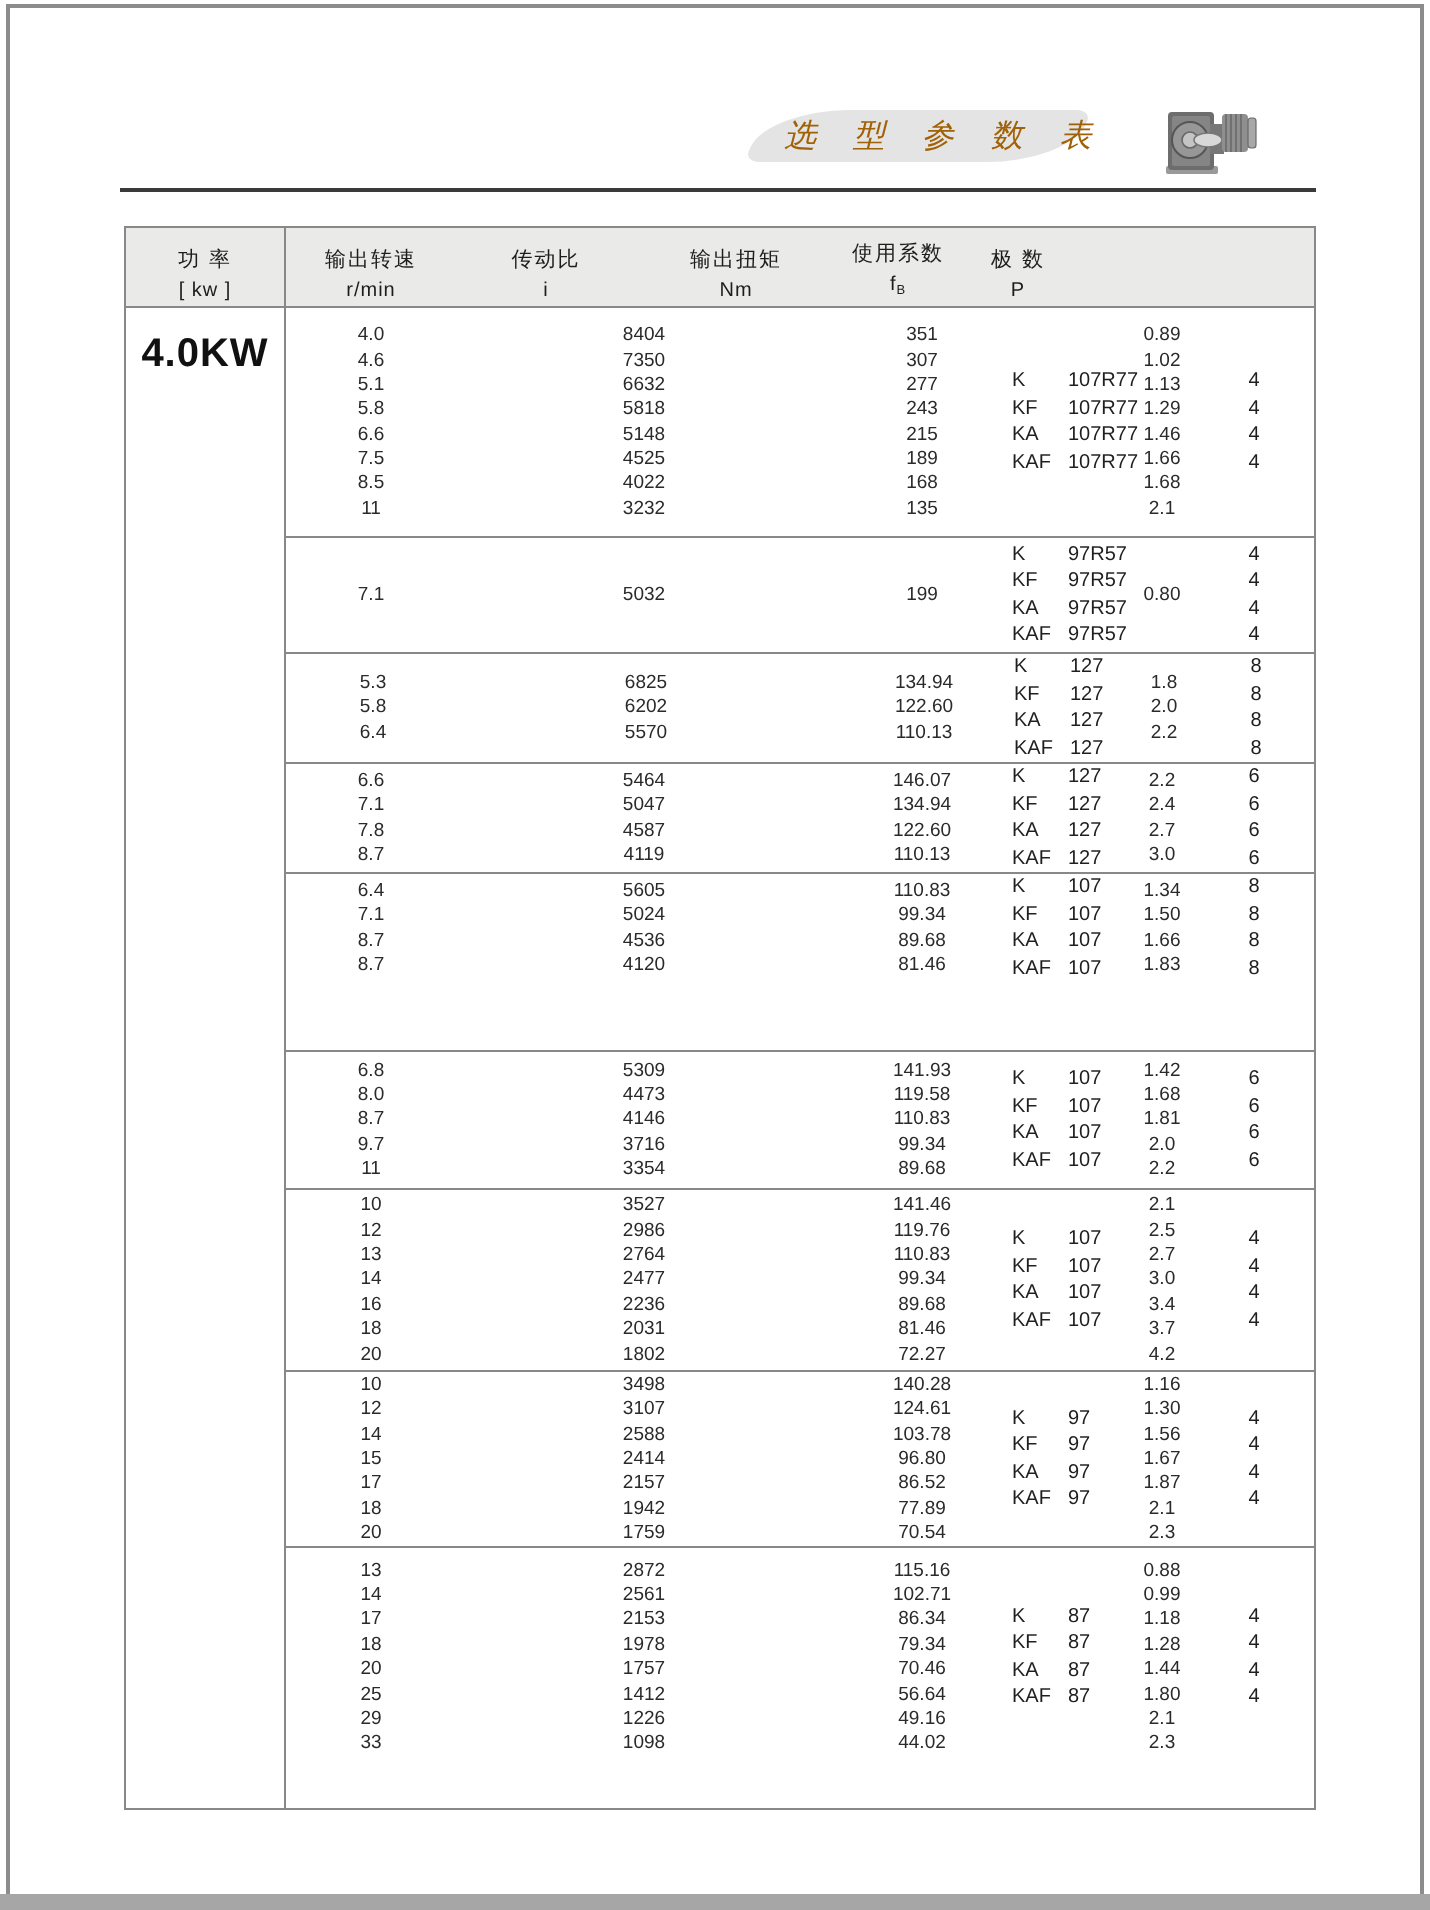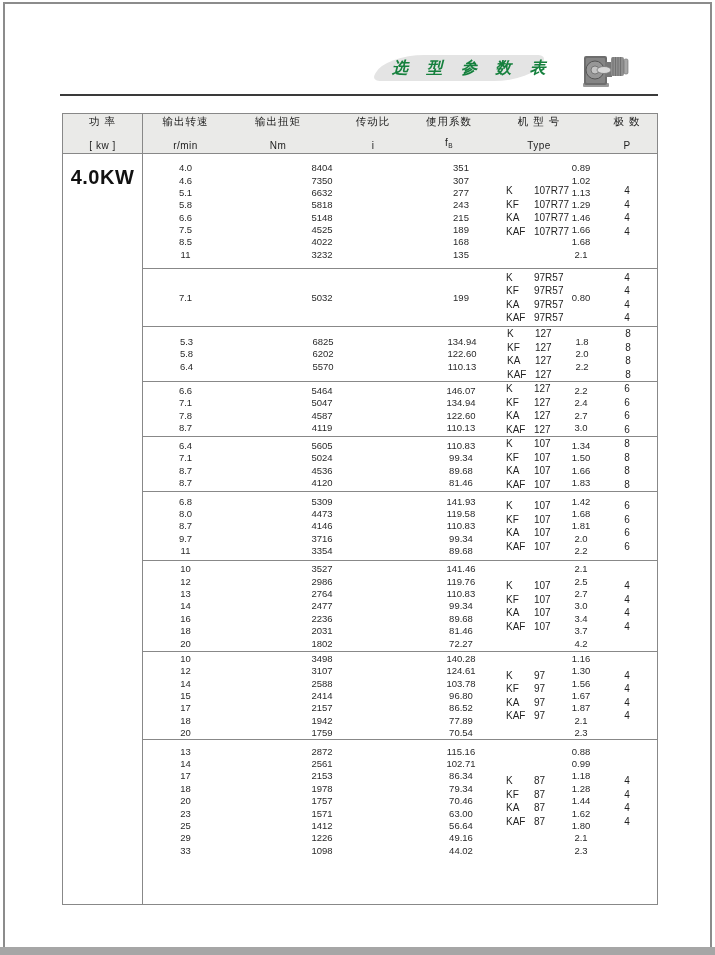--- a/index.html
+++ b/index.html
@@ -22,41 +22,41 @@
   }
   
   .banner-shape{
     position:absolute;left:378px;top:55px;width:162px;height:26px;
     background:var(--banner,#e4e4e4);
     transform:skewX(-26deg);
     border-radius:40px 8px 40px 8px / 18px 6px 18px 6px;
   }
   .banner-text{
     position:absolute;left:392px;top:58px;width:170px;
-    font-size:16px;font-style:italic;font-weight:bold;
-    letter-spacing:7px;color:#15803d;white-space:nowrap;
+    font-size:16px;font-style:italic;font-weight:normal;
+    letter-spacing:7px;color:#a16207;white-space:nowrap;
   }
   .header-rule{
     position:absolute;left:60px;top:94px;width:598px;height:2px;
     background:var(--rule,#3a3a3a);
   }
   .gearmotor{position:absolute;left:582px;top:49px;width:48px;height:44px;}
   
   .sel-table{
     position:absolute;left:62px;top:113px;width:596px;height:792px;
     border:1px solid var(--line,#888);box-sizing:border-box;
     display:flex;flex-direction:column;background:#fff;
   }
   .table-header{
     height:40px;flex:0 0 40px;background:var(--hbg,#eaeae8);
     border-bottom:1px solid var(--line,#888);
     display:flex;box-sizing:border-box;
   }
   .th{
-    display:flex;flex-direction:column;justify-content:space-between;align-items:center;
+    display:flex;flex-direction:column;justify-content:flex-end;align-items:center;
     font-size:10.5px;line-height:15px;letter-spacing:1px;color:#1d1d1d;
   }
   .th .unit{font-size:10px;letter-spacing:0.5px;}
   .th-power{width:80px;flex:0 0 80px;border-right:1px solid var(--line,#888);box-sizing:border-box;}
   .th-speed{width:85px;}.th-torque{width:100px;}.th-ratio{width:90px;}
   .th-factor{width:62px;}.th-type{width:118px;}.th-poles{width:58px;}
   sub.fsub{font-size:6.5px;vertical-align:-2px;}
   .table-body{flex:1;display:flex;min-height:0;}
   .power-cell{
     width:80px;flex:0 0 80px;border-right:1px solid var(--line,#888);
@@ -106,35 +106,31 @@
 <div class="sel-table">
   <div class="table-header">
     <div class="th th-power">
       <span>功  率</span>
       <span class="unit">[ kw ]</span>
     </div>
     <div class="th th-speed">
       <span>输出转速</span>
       <span class="unit">r/min</span>
     </div>
+    <div class="th th-ratio">
+      <span>传动比</span>
+      <span class="unit">i</span>
+    </div>
     <div class="th th-torque">
       <span>输出扭矩</span>
       <span class="unit">Nm</span>
     </div>
-    <div class="th th-ratio">
-      <span>传动比</span>
-      <span class="unit">i</span>
-    </div>
     <div class="th th-factor">
       <span>使用系数</span>
       <span class="unit"><span>f</span><sub class="fsub">B</sub></span>
-    </div>
-    <div class="th th-type">
-      <span>机 型 号</span>
-      <span class="unit">Type</span>
     </div>
     <div class="th th-poles">
       <span>极  数</span>
       <span class="unit">P</span>
     </div>
   </div>
   <div class="table-body">
     <div class="power-cell">4.0KW</div>
     <div class="blocks-col">
         <div class="block" style="flex: 0 0 114px;">
@@ -370,21 +366,21 @@
                 <div class="t-cell"><span class="t-prefix">KA</span><span>107</span></div>
                 <div class="t-poles">8</div>
               </div>
               <div class="t-row">
                 <div class="t-cell"><span class="t-prefix">KAF</span><span>107</span></div>
                 <div class="t-poles">8</div>
               </div>
             </div>
           </div>
         </div>
-        <div class="block" style="flex: 0 0 69px;">
+        <div class="block" style="flex: 0 0 69px; margin-top: 34px;">
           <div class="block-inner">
             <div class="rows-col">
               <div class="d-row">
                 <span>6.8</span>
                 <span>5309</span>
                 <span>141.93</span>
                 <span>1.42</span>
               </div>
               <div class="d-row">
                 <span>8.0</span>
@@ -588,26 +584,20 @@
                 <span>18</span>
                 <span>1978</span>
                 <span>79.34</span>
                 <span>1.28</span>
               </div>
               <div class="d-row">
                 <span>20</span>
                 <span>1757</span>
                 <span>70.46</span>
                 <span>1.44</span>
-              </div>
-              <div class="d-row">
-                <span>23</span>
-                <span>1571</span>
-                <span>63.00</span>
-                <span>1.62</span>
               </div>
               <div class="d-row">
                 <span>25</span>
                 <span>1412</span>
                 <span>56.64</span>
                 <span>1.80</span>
               </div>
               <div class="d-row">
                 <span>29</span>
                 <span>1226</span>

